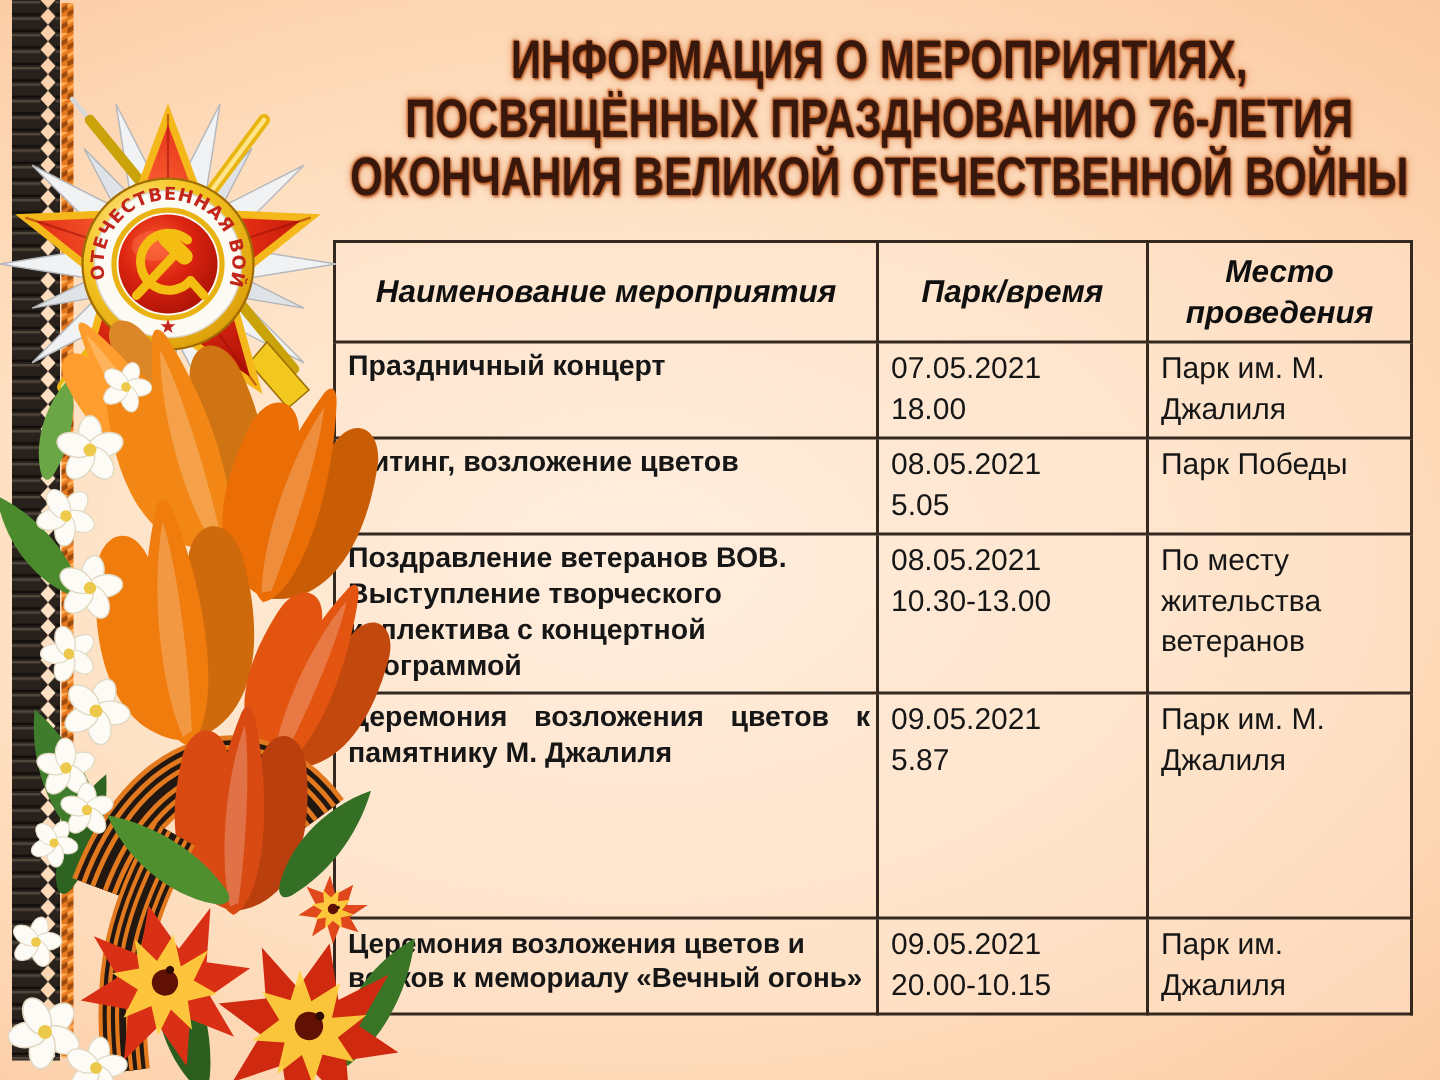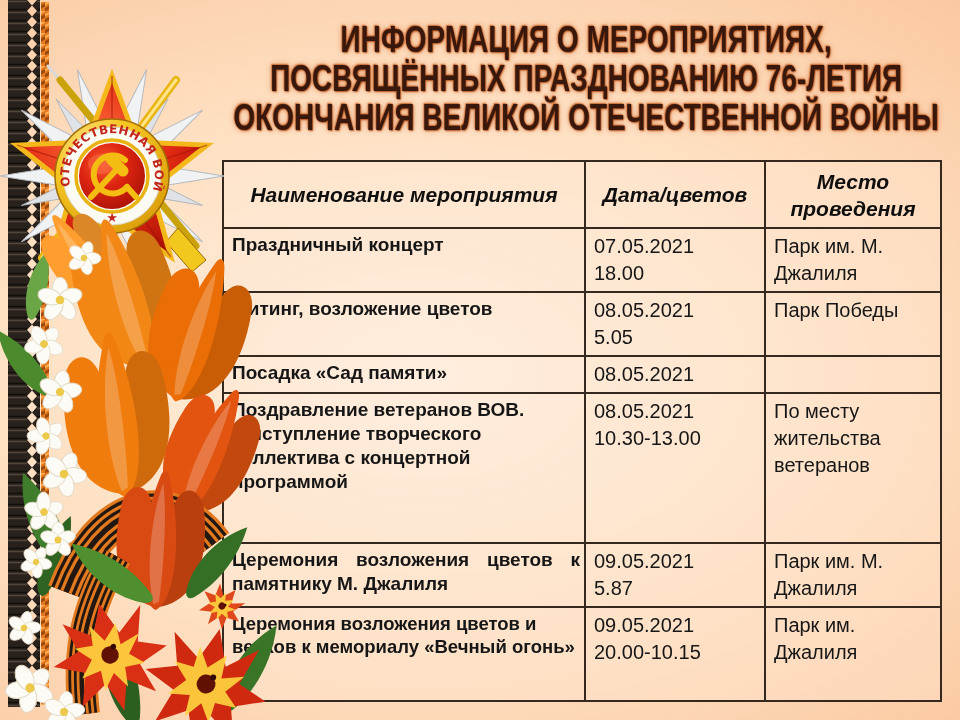--- a/index.html
+++ b/index.html
@@ -56,48 +56,40 @@
 
   <table class="events">
     <colgroup>
       <col style="width:362px">
         <col style="width:180px">
         <col style="width:176px">
     </colgroup>
     <thead>
       <tr class="hdr">
         <th>Наименование мероприятия</th>
-        <th>Дата/цветов</th>
+        <th>Парк/время</th>
         <th>Место проведения</th>
       </tr>
     </thead>
     <tbody>
       <tr>
         <td class="name">Праздничный концерт</td>
         <td class="dt">
           <div>07.05.2021</div>
           <div>18.00</div>
         </td>
         <td class="place">Парк им. М. Джалиля</td>
       </tr>
       <tr>
         <td class="name">Митинг, возложение цветов</td>
         <td class="dt">
           <div>08.05.2021</div>
           <div>5.05</div>
         </td>
         <td class="place">Парк Победы</td>
-      </tr>
-      <tr>
-        <td class="name">Посадка «Сад памяти»</td>
-        <td class="dt">
-          <div>08.05.2021</div>
-          <div></div>
-        </td>
-        <td class="place"></td>
       </tr>
       <tr>
         <td class="name">Поздравление ветеранов ВОВ. Выступление творческого коллектива с концертной программой</td>
         <td class="dt">
           <div>08.05.2021</div>
           <div>10.30-13.00</div>
         </td>
         <td class="place">По месту жительства ветеранов</td>
       </tr>
       <tr>

